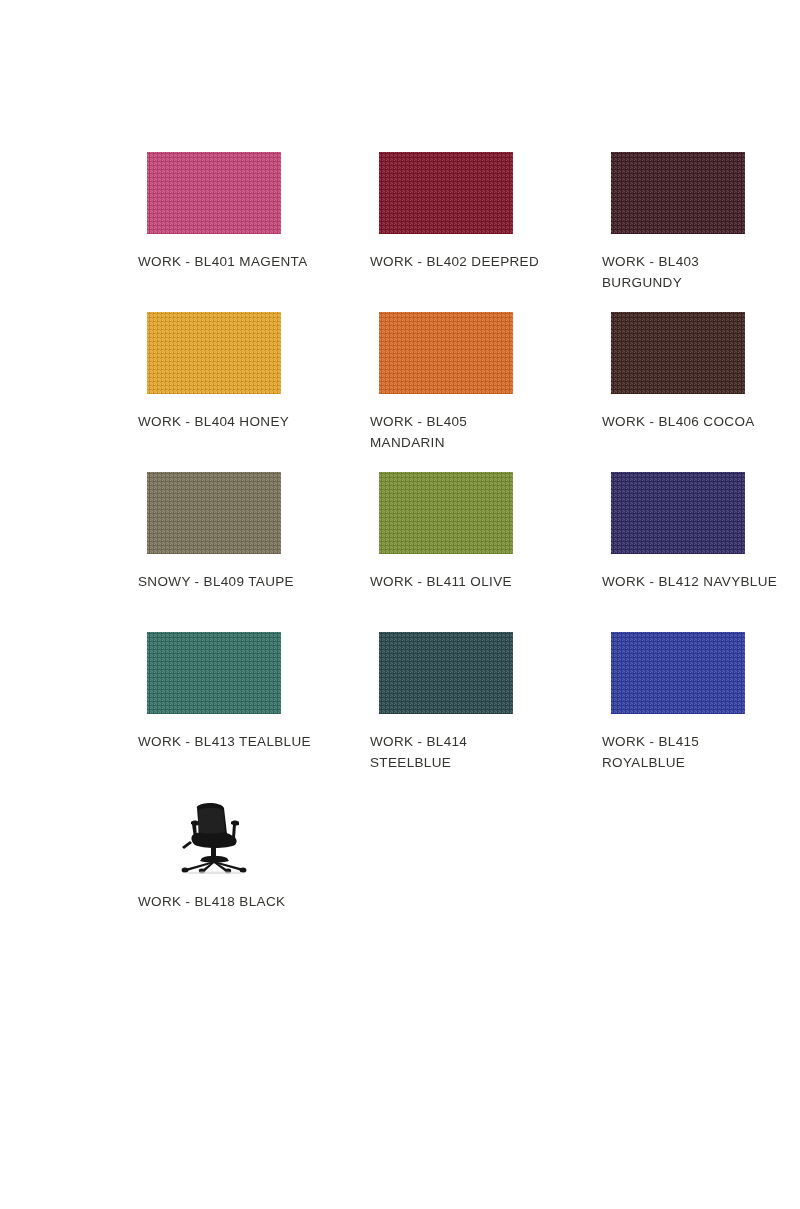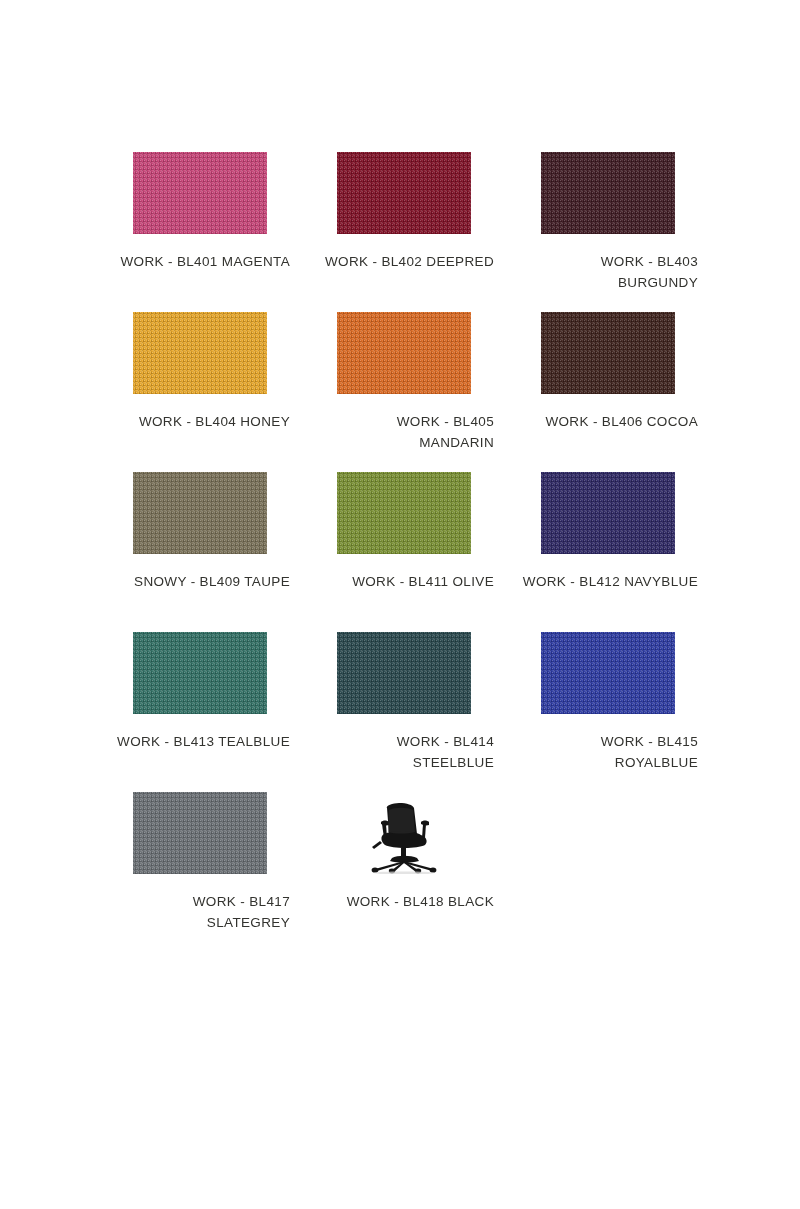--- a/index.html
+++ b/index.html
@@ -70,27 +70,28 @@
 
   .chair-photo {
     width: 100%;
     height: 100%;
     display: block;
   }
 
   .swatch-label {
     margin-top: 17px;
     width: 180px;
-    text-align: right;
+    text-align: left;
     font-size: 13.5px;
     line-height: 21px;
     letter-spacing: 0.35px;
     font-weight: 400;
     color: #33332f;
     white-space: pre-line;
+    margin-left: 28px;
   }
 </style>
 </head>
 <body>
 
 <div class="page">
   <div class="swatch-grid" id="swatch-grid">
       <div class="swatch-cell">
         <div class="swatch-chip" style="background-color: rgb(204, 66, 121);">
           <div class="weave"></div>
@@ -158,27 +159,20 @@
           <div class="weave"></div>
         </div>
         <div class="swatch-label">WORK - BL414 STEELBLUE</div>
       </div>
       <div class="swatch-cell">
         <div class="swatch-chip" style="background-color: rgb(42, 57, 165);">
           <div class="weave"></div>
         </div>
         <div class="swatch-label">WORK - BL415
 ROYALBLUE</div>
-      </div>
-      <div class="swatch-cell">
-        <div class="swatch-chip" style="background-color: rgb(107, 113, 118);">
-          <div class="weave"></div>
-        </div>
-        <div class="swatch-label">WORK - BL417
-SLATEGREY</div>
       </div>
       <div class="swatch-cell">
         <div class="swatch-chip is-photo">
 <svg class="chair-photo" viewBox="0 0 134 82" xmlns="http://www.w3.org/2000/svg" aria-hidden="true">
   <rect x="0" y="0" width="134" height="82" fill="#ffffff"></rect>
   <g fill="#141414">
     <path d="M50 16 C48 14 56 11 62 11 C70 11 76 13 77 16 L80 42 C72 45 60 45 52 42 Z"></path>
     <path d="M47 42 C56 38 76 38 84 43 C90 45 91 50 88 53 C80 57 56 57 48 53 C44 50 43 44 47 42 Z"></path>
     <rect x="64" y="56" width="5" height="10"></rect>
     <path d="M55 66 C60 63 74 63 80 66 L82 69 C74 71 60 71 53 69 Z"></path>

